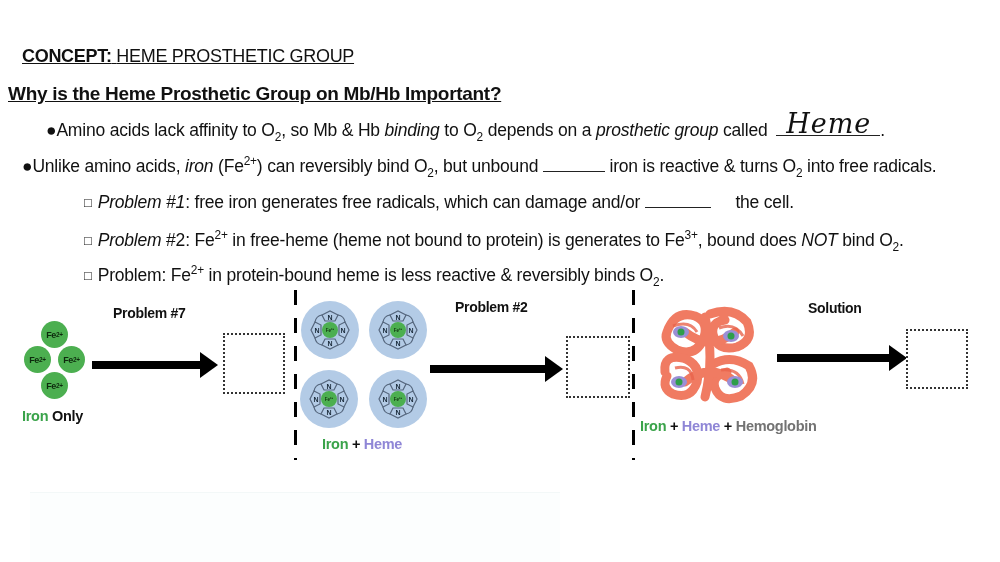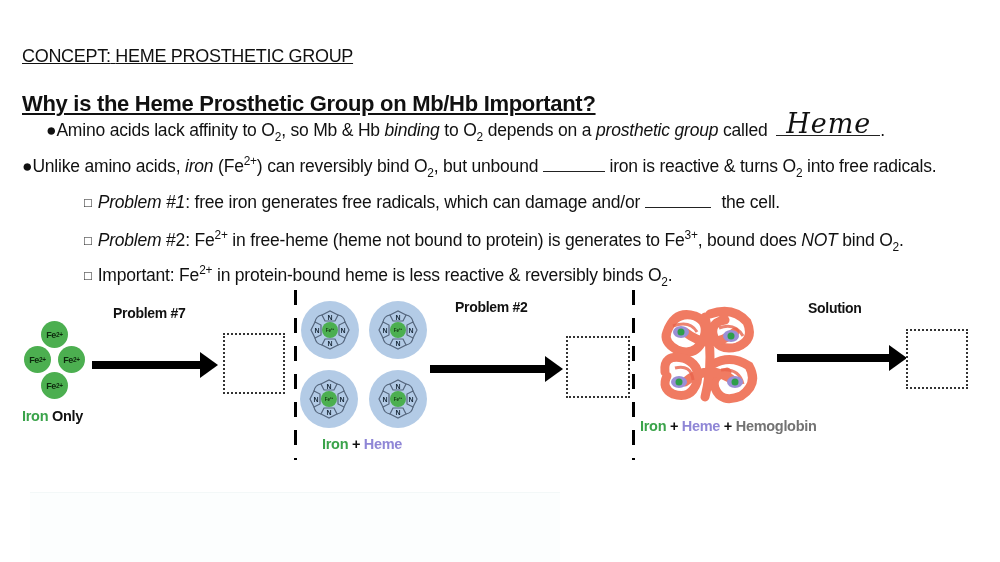--- a/index.html
+++ b/index.html
@@ -4,22 +4,22 @@
 <style>
   html, body { margin: 0; padding: 0; }
   body {
     width: 1000px; height: 562px; position: relative; overflow: hidden;
     background: #ffffff; color: #111;
     font-family: "Liberation Sans", sans-serif;
   }
   .abs { position: absolute; }
   .line { position: absolute; white-space: nowrap; font-size: 17.5px; letter-spacing: -0.2px; }
   .title { left: 22px; top: 46px; font-size: 18px; text-decoration: underline; letter-spacing: -0.3px; }
-  .title b { font-weight: normal; }
-  .subtitle { left: 22px; top: 83px; font-size: 22px; font-weight: bold; text-decoration: underline; letter-spacing: -0.3px; margin-top: 8px; }
+  .title b { font-weight: bold; }
+  .subtitle { left: 8px; top: 83px; font-size: 19px; font-weight: bold; text-decoration: underline; letter-spacing: -0.3px; }
   .bullet1 { left: 22px; top: 119px; margin-left: 24px; }
   .bullet2 { left: 22px; top: 156px; }
   .sub1 { left: 84px; top: 192px; }
   .sub2 { left: 84px; top: 230px; }
   .sub3 { left: 84px; top: 265px; }
   sub, sup { font-size: 0.68em; line-height: 0; }
   .box-glyph { font-size: 13px; margin-right: 6px; position: relative; top: -1px; }
   .blank { display: inline-block; border-bottom: 1px solid #222; height: 14px; vertical-align: baseline; }
   .handwritten-answer-wrap { display: inline-block; position: relative; width: 104px; height: 16px; border-bottom: 1.5px solid #222; vertical-align: baseline; margin-left: 4px; }
   .handwritten-answer {
@@ -71,27 +71,27 @@
 
 <div class="line bullet1">
   <span>●</span><span>Amino acids lack affinity to O</span><sub>2</sub><span>, so Mb &amp; Hb </span><i>binding</i><span> to O</span><sub>2</sub><span> depends on a </span><i>prosthetic group</i><span> called </span><span class="handwritten-answer-wrap"><span class="handwritten-answer">Heme</span></span><span>.</span>
 </div>
 
 <div class="line bullet2">
   <span>●</span><span>Unlike amino acids, </span><i>iron</i><span> (Fe</span><sup>2+</sup><span>) can reversibly bind O</span><sub>2</sub><span>, but unbound </span><span class="blank" style="width:62px"></span><span> iron is reactive &amp; turns O</span><sub>2</sub><span> into free radicals.</span>
 </div>
 
 <div class="line sub1">
-  <span class="box-glyph">□</span><i>Problem</i><i> #1</i><span>: free iron generates free radicals, which can damage and/or </span><span class="blank" style="width:66px"></span><span style="margin-left:6px"> the cell.</span>
+  <span class="box-glyph">□</span><i>Problem</i><i> #1</i><span>: free iron generates free radicals, which can damage and/or </span><span class="blank" style="width:66px"></span><span style="margin-left:20px"> the cell.</span>
 </div>
 <div class="line sub2">
   <span class="box-glyph">□</span><i>Problem</i><span> #2</span><span>: Fe</span><sup>2+</sup><span> in free-heme (heme not bound to protein) is generates to Fe</span><sup>3+</sup><span>, bound does </span><i>NOT</i><span> bind O</span><sub>2</sub><span>.</span>
 </div>
 <div class="line sub3">
-  <span class="box-glyph">□</span><span>Important: Fe</span><sup>2+</sup><span> in protein-bound heme is less reactive &amp; reversibly binds O</span><sub>2</sub><span>.</span>
+  <span class="box-glyph">□</span><span>Problem: Fe</span><sup>2+</sup><span> in protein-bound heme is less reactive &amp; reversibly binds O</span><sub>2</sub><span>.</span>
 </div>
 
 <div>
   <div class="fe" style="left:41px;top:321px">
       <span>Fe</span>
       <sup>2+</sup>
     </div>
   <div class="fe" style="left:24px;top:346px">
       <span>Fe</span>
       <sup>2+</sup>

